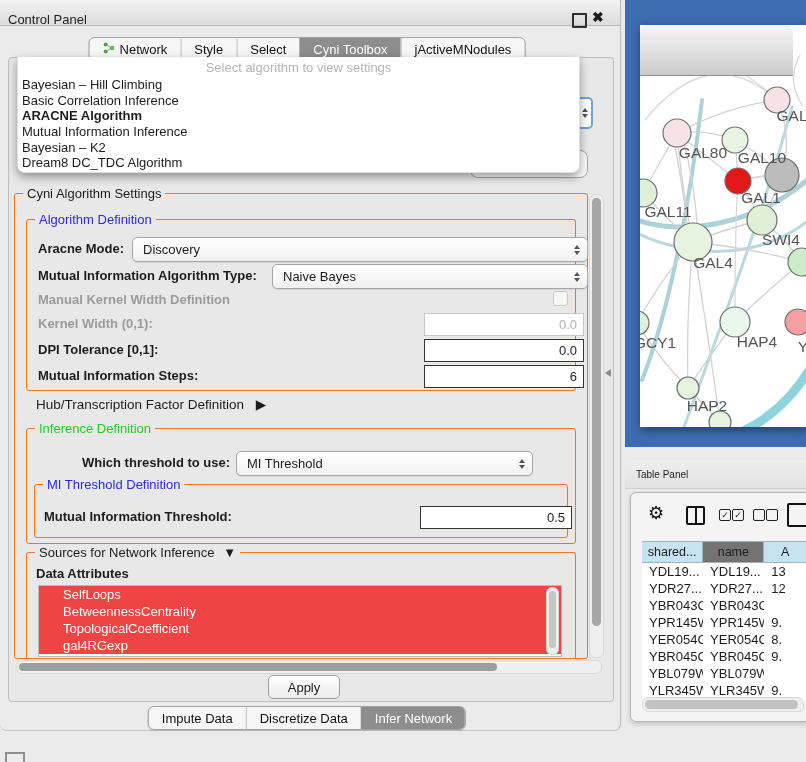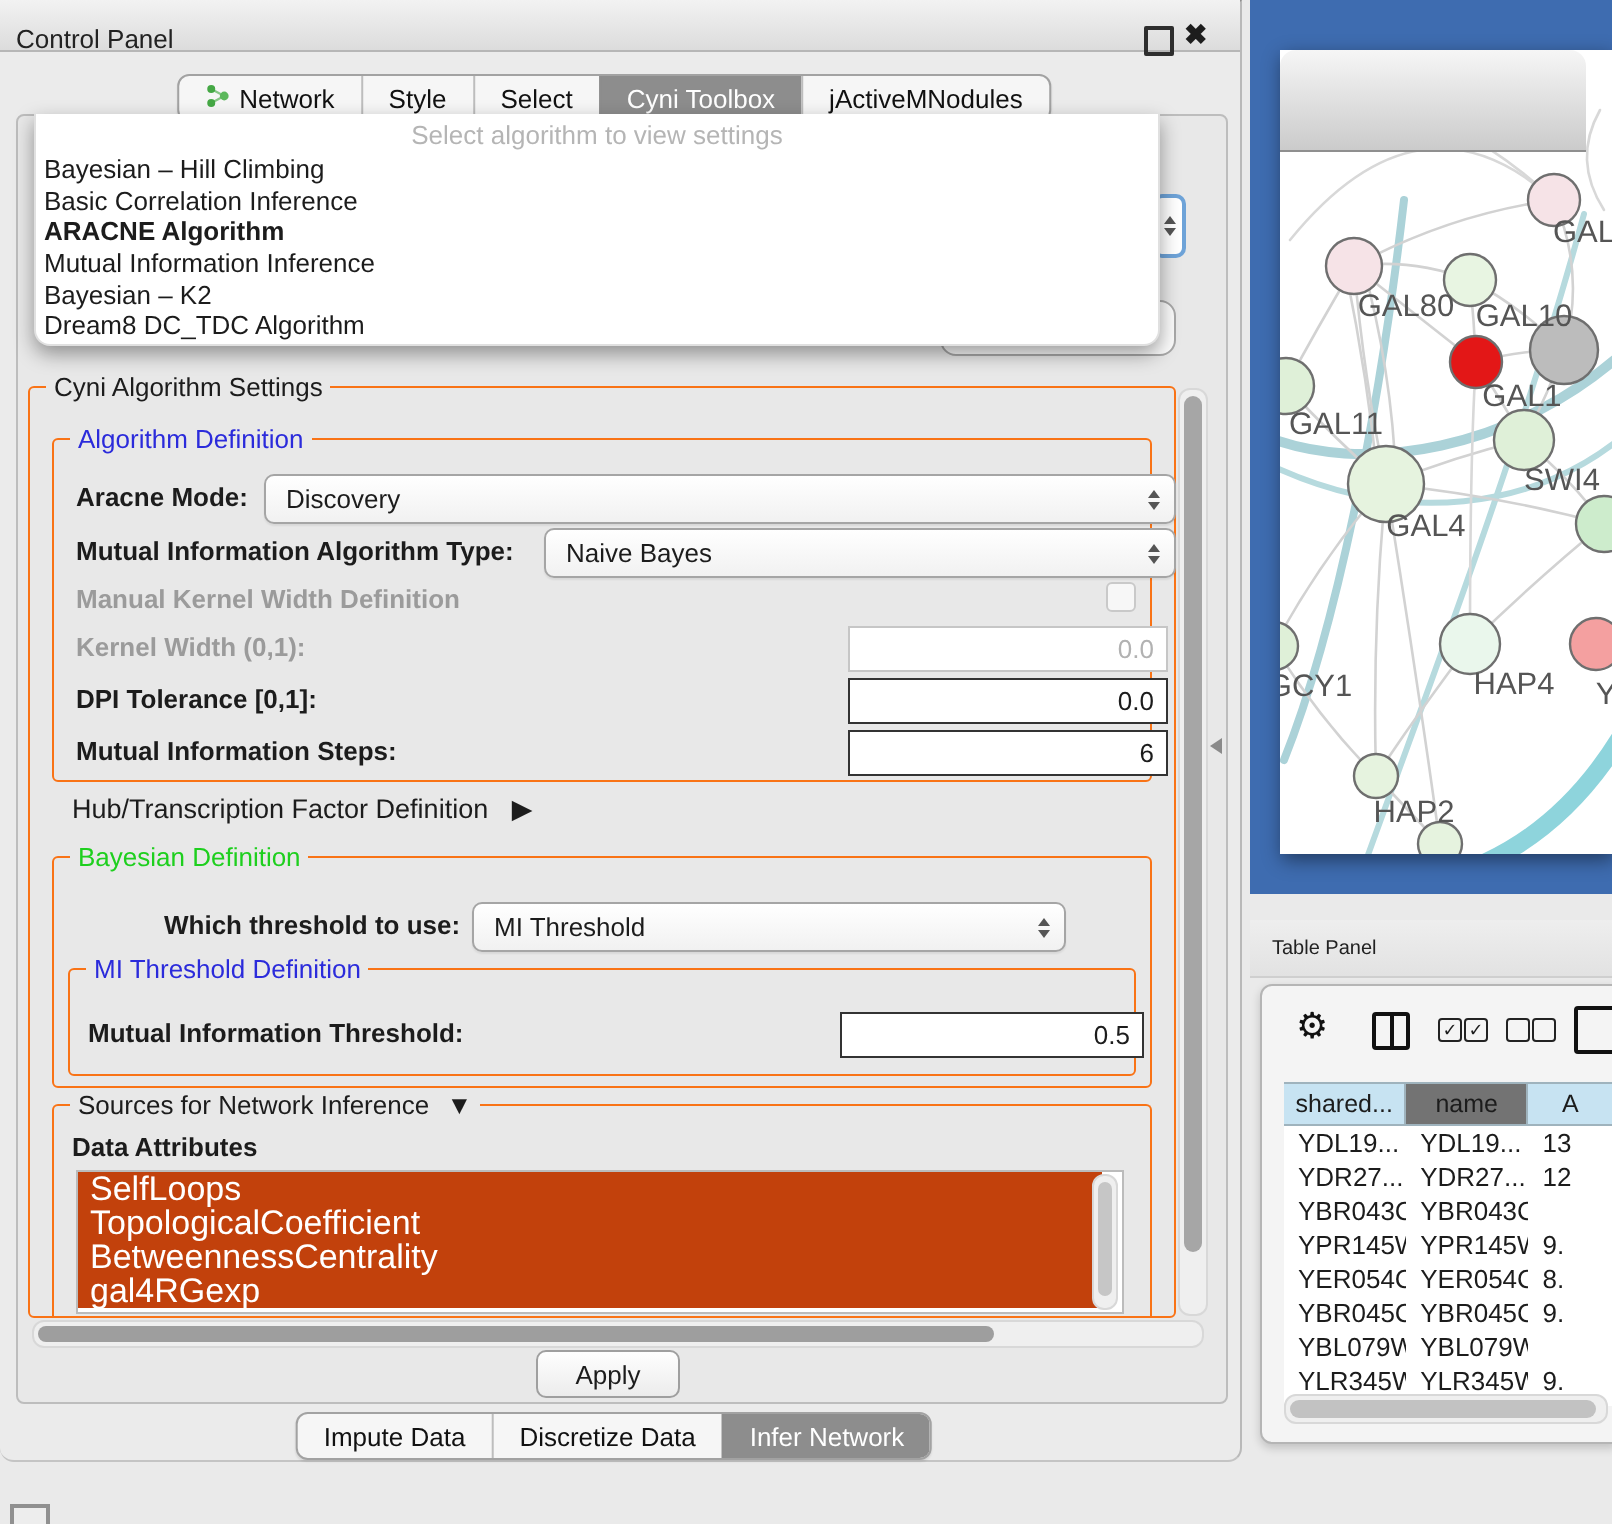--- a/index.html
+++ b/index.html
@@ -54,21 +54,21 @@
   .algo-item.b{font-weight:bold}
   
   #frag-combo{left:576px;top:97px;width:13px;height:28px;background:#fff;border:2px solid #6ea3d8;
     border-radius:5px;z-index:3;display:flex;align-items:center;justify-content:center}
   #frag-box{left:470px;top:150px;width:116px;height:26px;border:1px solid #a8a8a8;border-radius:8px;background:#fbfbfb;z-index:3}
   
   .sb-track{position:absolute;background:#efefef;border:1px solid #d8d8d8;border-radius:6px}
   .sb-thumb{position:absolute;border-radius:5px;background:#a6a6a6}
   
   #attr-list{left:38px;top:585px;width:522px;height:70px;background:#fff;border:1px solid #bbb;overflow:hidden}
-  .attr-item{height:17px;line-height:17px;padding-left:6px;font-size:17px;color:#fff;background:#c2410c;width:506px}
+  .attr-item{height:17px;line-height:17px;padding-left:24px;font-size:13px;color:#fff;background:#ef4444;width:506px}
   
   #apply-btn{left:268px;top:675px;width:70px;height:22px;background:linear-gradient(#fefefe,#ececec);
     border:1px solid #9f9f9f;border-radius:5px;display:flex;align-items:center;justify-content:center;font-size:13px}
   
   #split-arrow{left:605px;top:369px;width:0;height:0;border-top:4px solid transparent;border-bottom:4px solid transparent;border-right:6px solid #8a8a8a}
   
   #net-frame{left:625px;top:0;width:181px;height:447px;background:#3e6cb0}
   #net-window{left:640px;top:25px;width:166px;height:402px;background:#fff;box-shadow:1px 3px 9px rgba(0,0,0,.45)}
   #net-canvas{left:0;top:0;width:166px;height:402px;overflow:hidden}
   #net-titlebar{left:0;top:0;width:153px;height:50px;border-radius:8px 8px 0 0;
@@ -186,21 +186,21 @@
 <div class="tf en" style="left:424px;top:339px;width:152px;height:21px">0.0</div>
 <div class="lbl" style="left:38px;top:368px">Mutual Information Steps:</div>
 <div class="tf en" style="left:424px;top:365px;width:152px;height:21px">6</div>
 
 <div class="lbl plain" style="left:36px;top:396px;font-size:13.5px">
   <span>Hub/Transcription Factor Definition</span>
   <span style="margin-left:8px">▶</span>
 </div>
 
 <div class="abs grp" style="left:26px;top:428px;width:548px;height:114px">
-  <span class="t green">Bayesian Definition</span>
+  <span class="t green">Inference Definition</span>
 </div>
 <div class="lbl" style="left:82px;top:455px">Which threshold to use:</div>
 <div class="combo" style="left:236px;top:451px;width:285px;height:23px">
   <span>MI Threshold</span>
   <span class="spin">
       <i class="u"></i>
       <i class="d"></i>
     </span>
 </div>
 <div class="abs grp" style="left:34px;top:484px;width:532px;height:52px">
@@ -211,22 +211,22 @@
 
 <div class="abs grp" style="left:26px;top:552px;width:548px;height:105px;border-bottom:none;border-radius:3px 3px 0 0">
   <span class="t">
     <span>Sources for Network Inference</span>
     <span style="margin-left:5px">▼</span>
   </span>
 </div>
 <div class="lbl" style="left:36px;top:566px">Data Attributes</div>
 <div class="abs" id="attr-list">
     <div class="attr-item">SelfLoops</div>
+    <div class="attr-item">BetweennessCentrality</div>
     <div class="attr-item">TopologicalCoefficient</div>
-    <div class="attr-item">BetweennessCentrality</div>
     <div class="attr-item">gal4RGexp</div>
   </div>
 <div class="sb-track" style="left:546px;top:587px;width:11px;height:66px">
   <div class="sb-thumb" style="left:1.5px;top:3px;width:7px;height:57px;background:#c6c6c6"></div>
 </div>
 
 <div class="sb-track" style="left:589px;top:194px;width:13px;height:462px">
   <div class="sb-thumb" style="left:1.5px;top:3px;width:9px;height:428px"></div>
 </div>
 <div class="sb-track" style="left:16px;top:660px;width:584px;height:12px">

